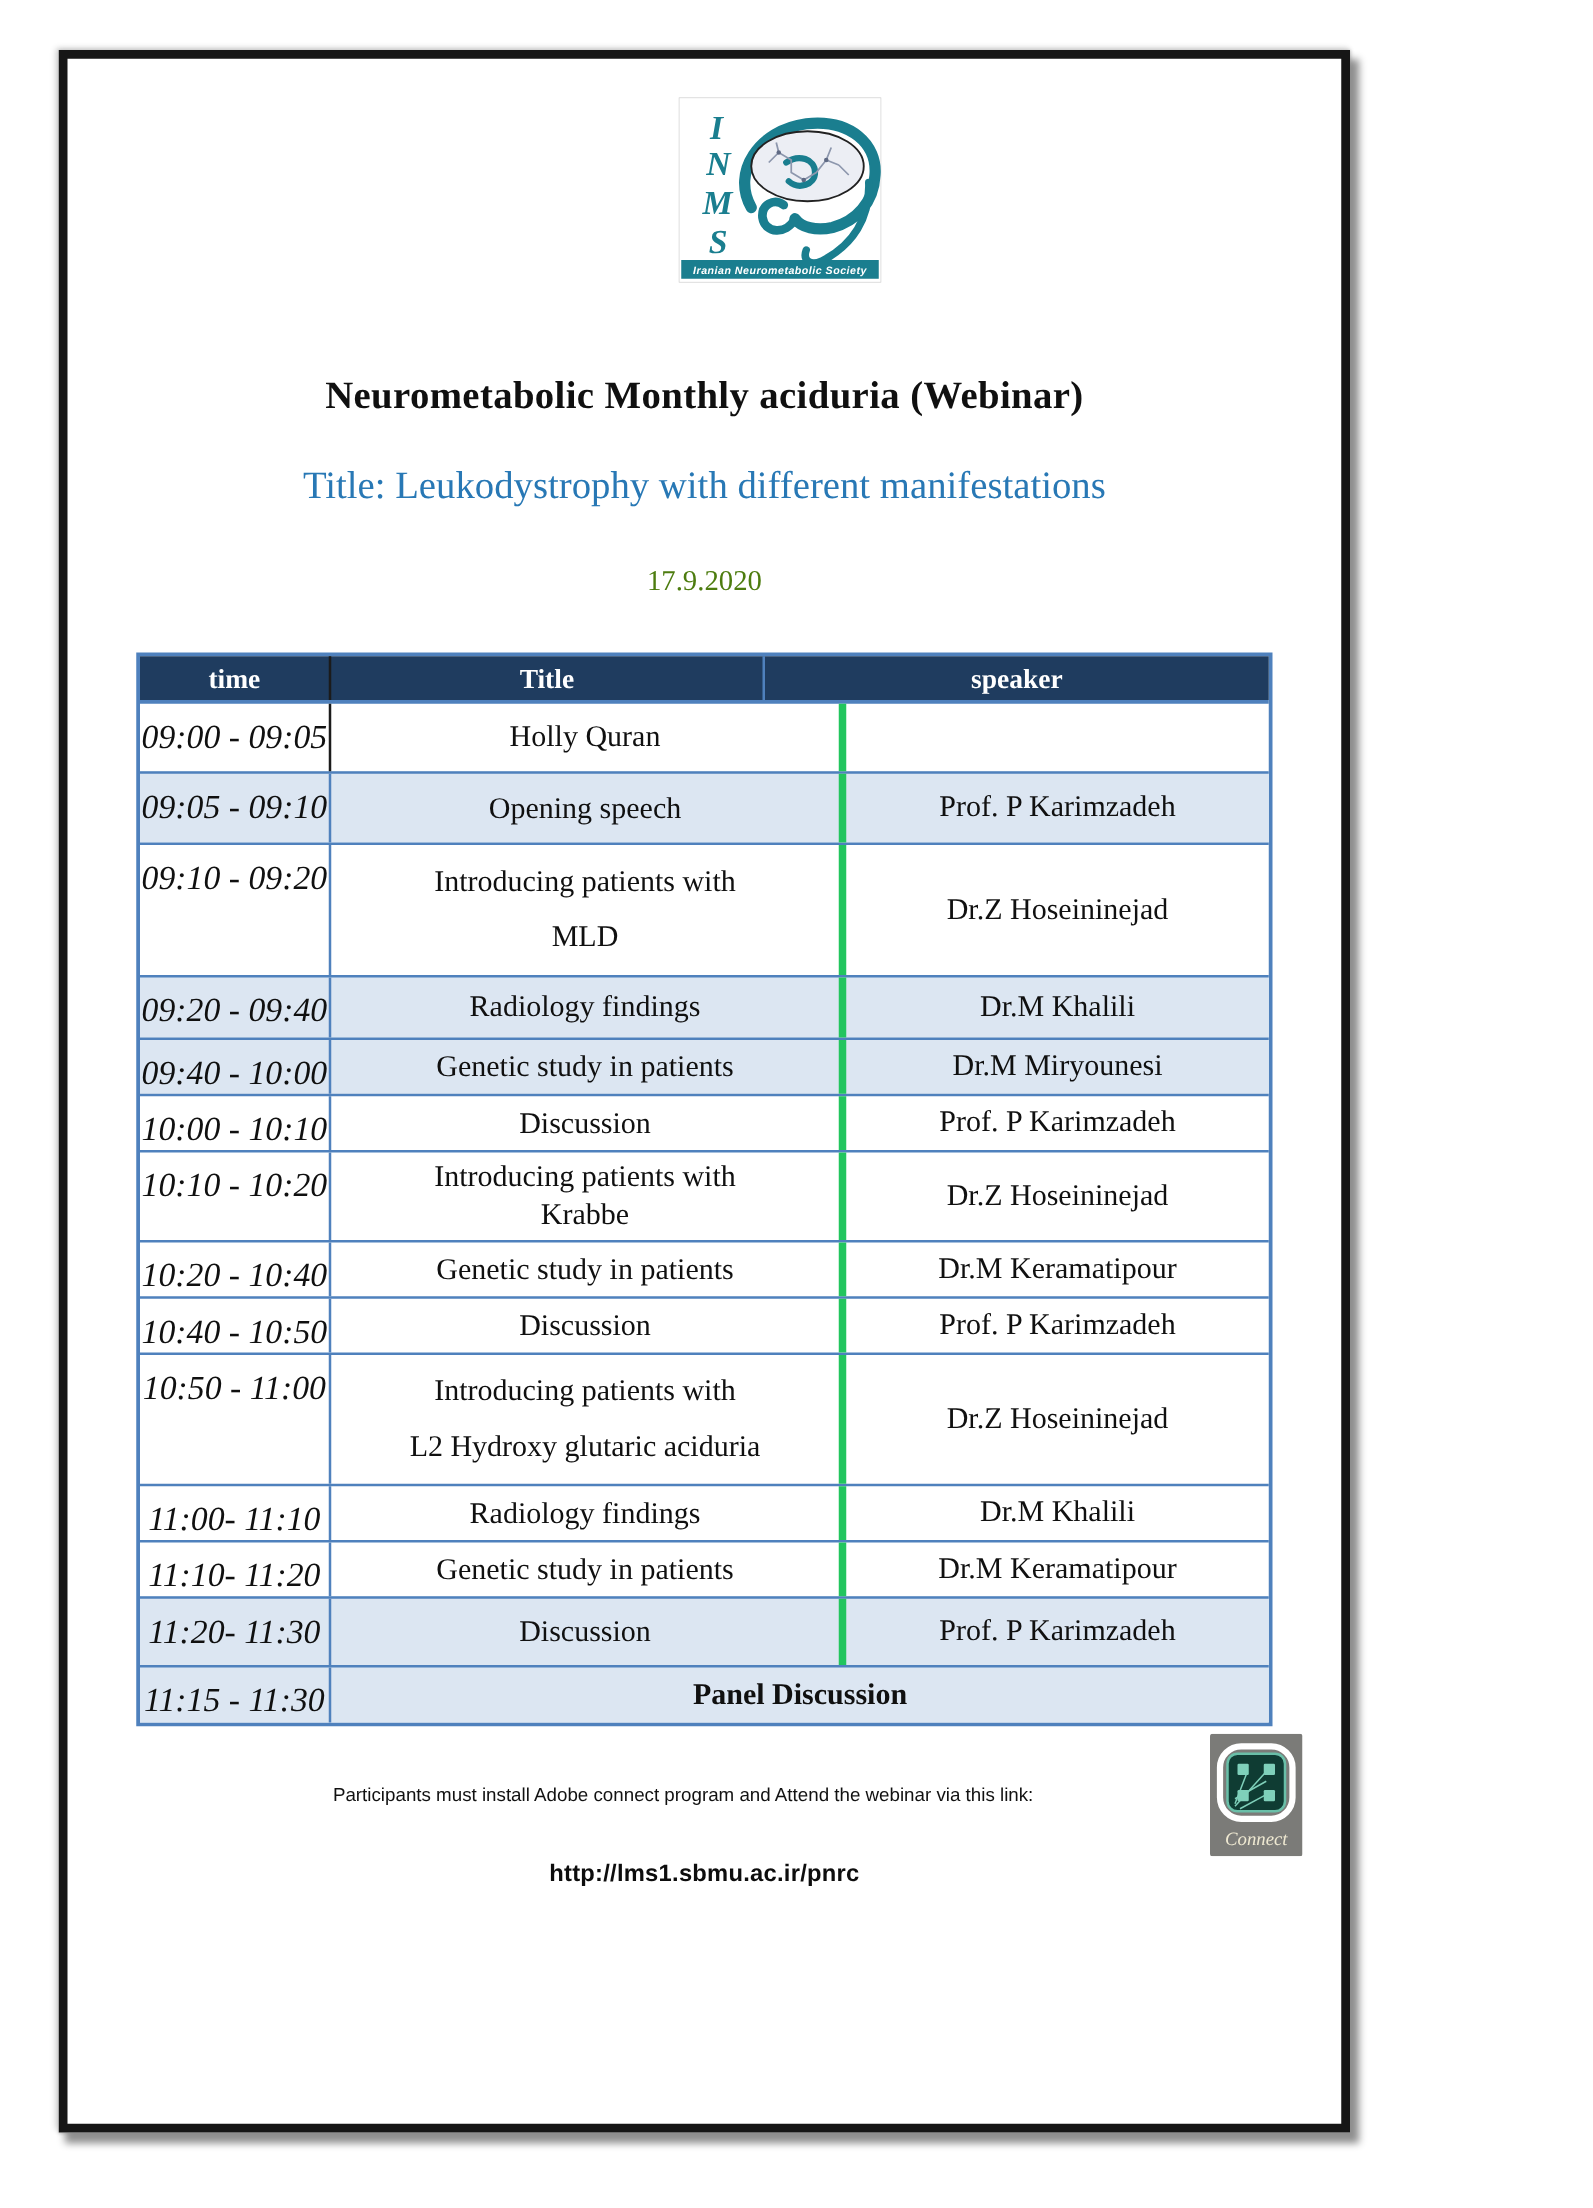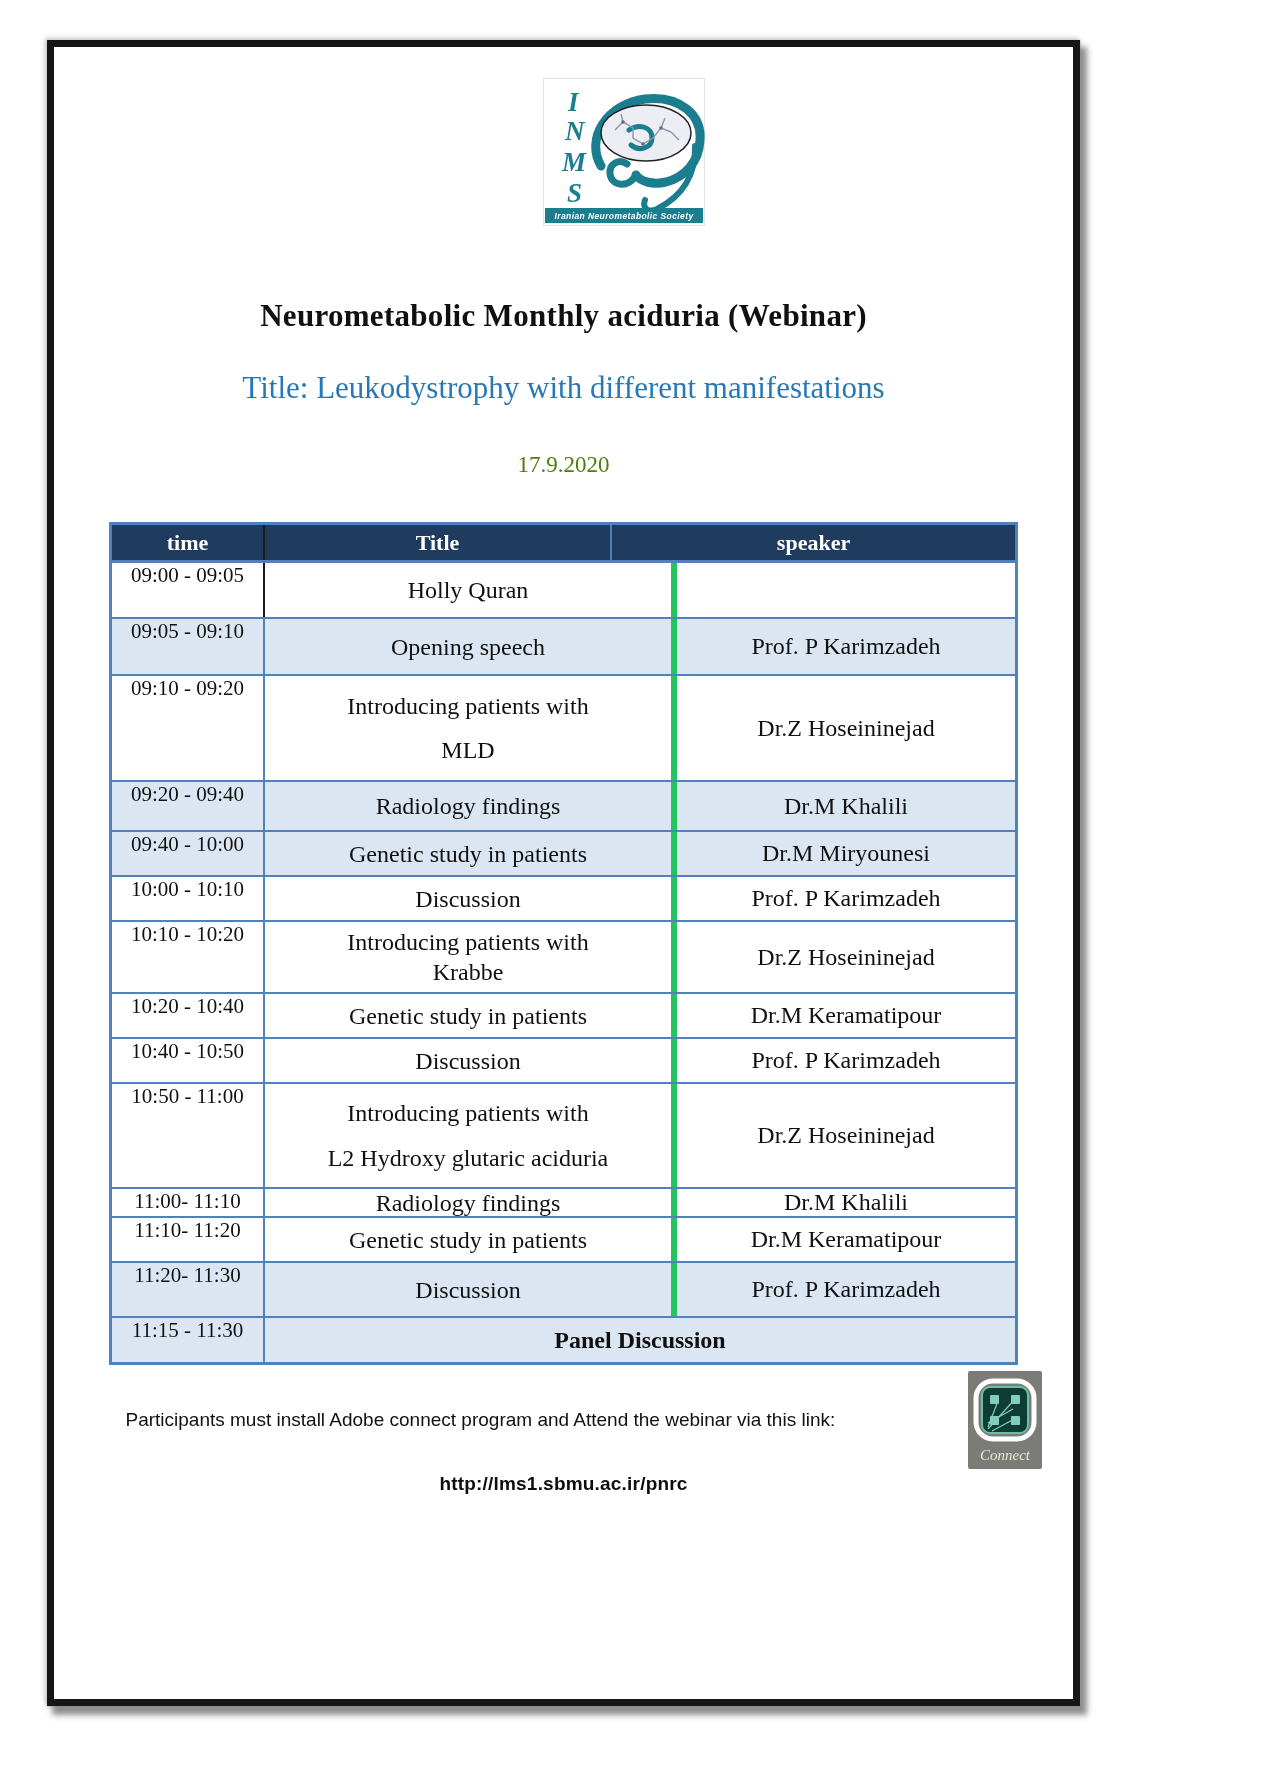--- a/index.html
+++ b/index.html
@@ -30,35 +30,35 @@
     color:#ffffff; font-weight:bold; font-size:22px;
     display:flex; align-items:center; justify-content:center;
     border-right:2px solid #4f81bd;
   }
   .hdr-cell:nth-child(1){ width:153px; border-right-color:#1b1b1b; }
   .hdr-cell:nth-child(2){ width:347px; }
   .hdr-cell:nth-child(3){ flex:1; border-right:none; }
   .t-body .tbl-row { display:flex; border-top:2px solid #4f81bd; }
   .t-body .tbl-row:first-child { border-top:3px solid #4f81bd; }
   .cell { display:flex; flex-direction:column; align-items:center; justify-content:center; text-align:center; color:#101010; }
-  .time-cell    { width:153px; border-right:2px solid #4f81bd; font-size:21px; justify-content:flex-start; padding-top:0; }
+  .time-cell    { width:153px; border-right:2px solid #4f81bd; font-size:27px; justify-content:flex-start; padding-top:11px;font-style:italic; }
   .title-cell   { width:412px; border-right:6px solid #22c55e; font-size:24px; line-height:1.25; }
   .speaker-cell { flex:1; font-size:24px; }
   
   .t-body .tbl-row:nth-child(1){height:57px}
   .t-body .tbl-row:nth-child(2){height:57px}
   .t-body .tbl-row:nth-child(3){height:106px}
   .t-body .tbl-row:nth-child(4){height:50px}
   .t-body .tbl-row:nth-child(5){height:45px}
   .t-body .tbl-row:nth-child(6){height:45px}
   .t-body .tbl-row:nth-child(7){height:72px}
   .t-body .tbl-row:nth-child(8){height:45px}
   .t-body .tbl-row:nth-child(9){height:45px}
   .t-body .tbl-row:nth-child(10){height:105px}
-  .t-body .tbl-row:nth-child(11){height:29px}
+  .t-body .tbl-row:nth-child(11){height:45px}
   .t-body .tbl-row:nth-child(12){height:45px}
   .t-body .tbl-row:nth-child(13){height:55px}
   .t-body .tbl-row:nth-child(14){height:46px}
   
   .t-body .tbl-row:nth-child(2),
   .t-body .tbl-row:nth-child(4),
   .t-body .tbl-row:nth-child(5),
   .t-body .tbl-row:nth-child(13),
   .t-body .tbl-row:nth-child(14){ background:#dce6f2; }
   
@@ -66,21 +66,21 @@
   .t-body .tbl-row:nth-child(10) .title-cell { justify-content:space-evenly; }
   
   .t-body .tbl-row:nth-child(1) .time-cell { border-right:2px solid #1b1b1b; }
   
   .panel-cell { flex:1; border-right:none; font-weight:bold; font-size:24px; }
   
   .footer-row {
     margin-top:6px; width:1000px; display:flex; align-items:center;
     font-family:"Liberation Sans","DejaVu Sans",sans-serif;
   }
-  .footer-note { flex:1; text-align:left; padding-left:62px; font-size:19px; color:#111; }
+  .footer-note { flex:1; text-align:center; padding-left:62px; font-size:15px; color:#111; }
   .connect-icon { width:74px; height:98px; margin-right:22px; flex:none; }
   .webinar-link {
     margin-top:4px; font-family:"Liberation Sans","DejaVu Sans",sans-serif;
     font-weight:bold; font-size:19px; color:#0d0d0d; letter-spacing:.2px;
   }
 </style>
 </head>
 <body>
 
 <div class="page">

